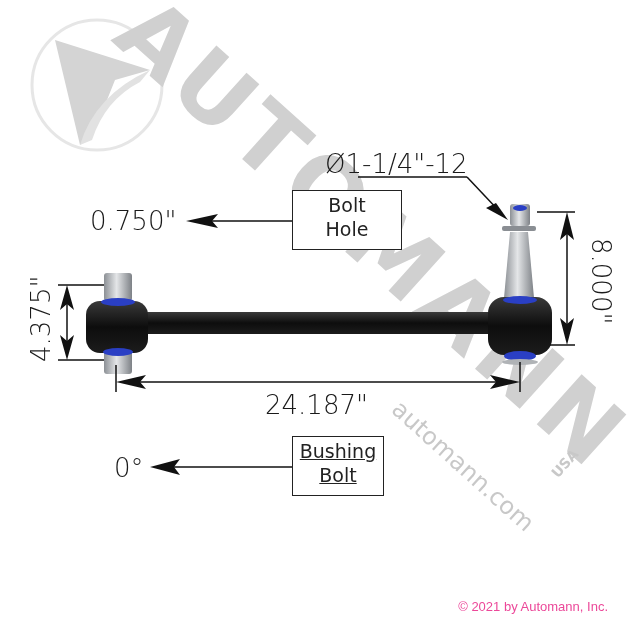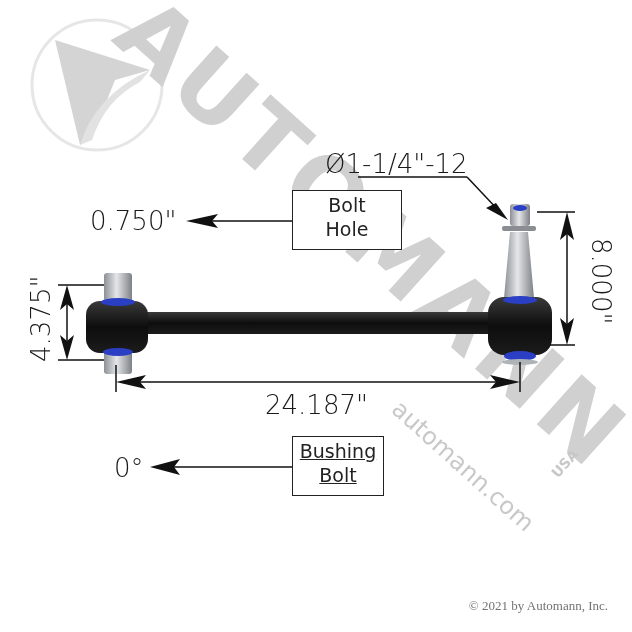--- a/index.html
+++ b/index.html
@@ -1,20 +1,20 @@
 <!DOCTYPE html>
 <html><head>
 <meta charset="utf-8">
 <style>
   html, body { margin:0; padding:0; background:#ffffff; }
   body { width:632px; height:632px; position:relative; overflow:hidden; font-family:"Liberation Sans", sans-serif; }
   svg.full { position:absolute; left:0; top:0; }
   .dimtxt { position:absolute; color:#1a1a1a; font-family:"DejaVu Sans", sans-serif; font-weight:300; white-space:nowrap; line-height:1; }
   .box { position:absolute; border:1.6px solid #222; background:#fff; text-align:center; color:#222; font-family:"DejaVu Sans", sans-serif; font-size:19px; line-height:24px; box-sizing:border-box; padding-top:2px; }
-  .copy { position:absolute; right:24px; bottom:18px; font-size:13px; color:#737373; font-family:Liberation Serif, serif; }
+  .copy { position:absolute; right:24px; bottom:18px; font-size:13px; color:#ec4899; font-family:Liberation Sans, sans-serif; }
   .wm-url { position:absolute; font-family:"DejaVu Sans", sans-serif; font-size:24px; color:#c8c8c8; transform-origin:left top; white-space:nowrap; }
 </style>
 </head>
 <body>
 
 <svg class="full" width="632" height="632">
   <g>
     <circle cx="97" cy="85" r="65" fill="none" stroke="#e6e6e6" stroke-width="3"></circle>
     <path d="M55 40 L150 70 L115 80 L95 130 L80 145 Z" fill="#d4d4d4"></path>
     <path d="M80 145 Q95 95 150 70 L140 82 Q105 100 92 140 Z" fill="#e2e2e2"></path>

